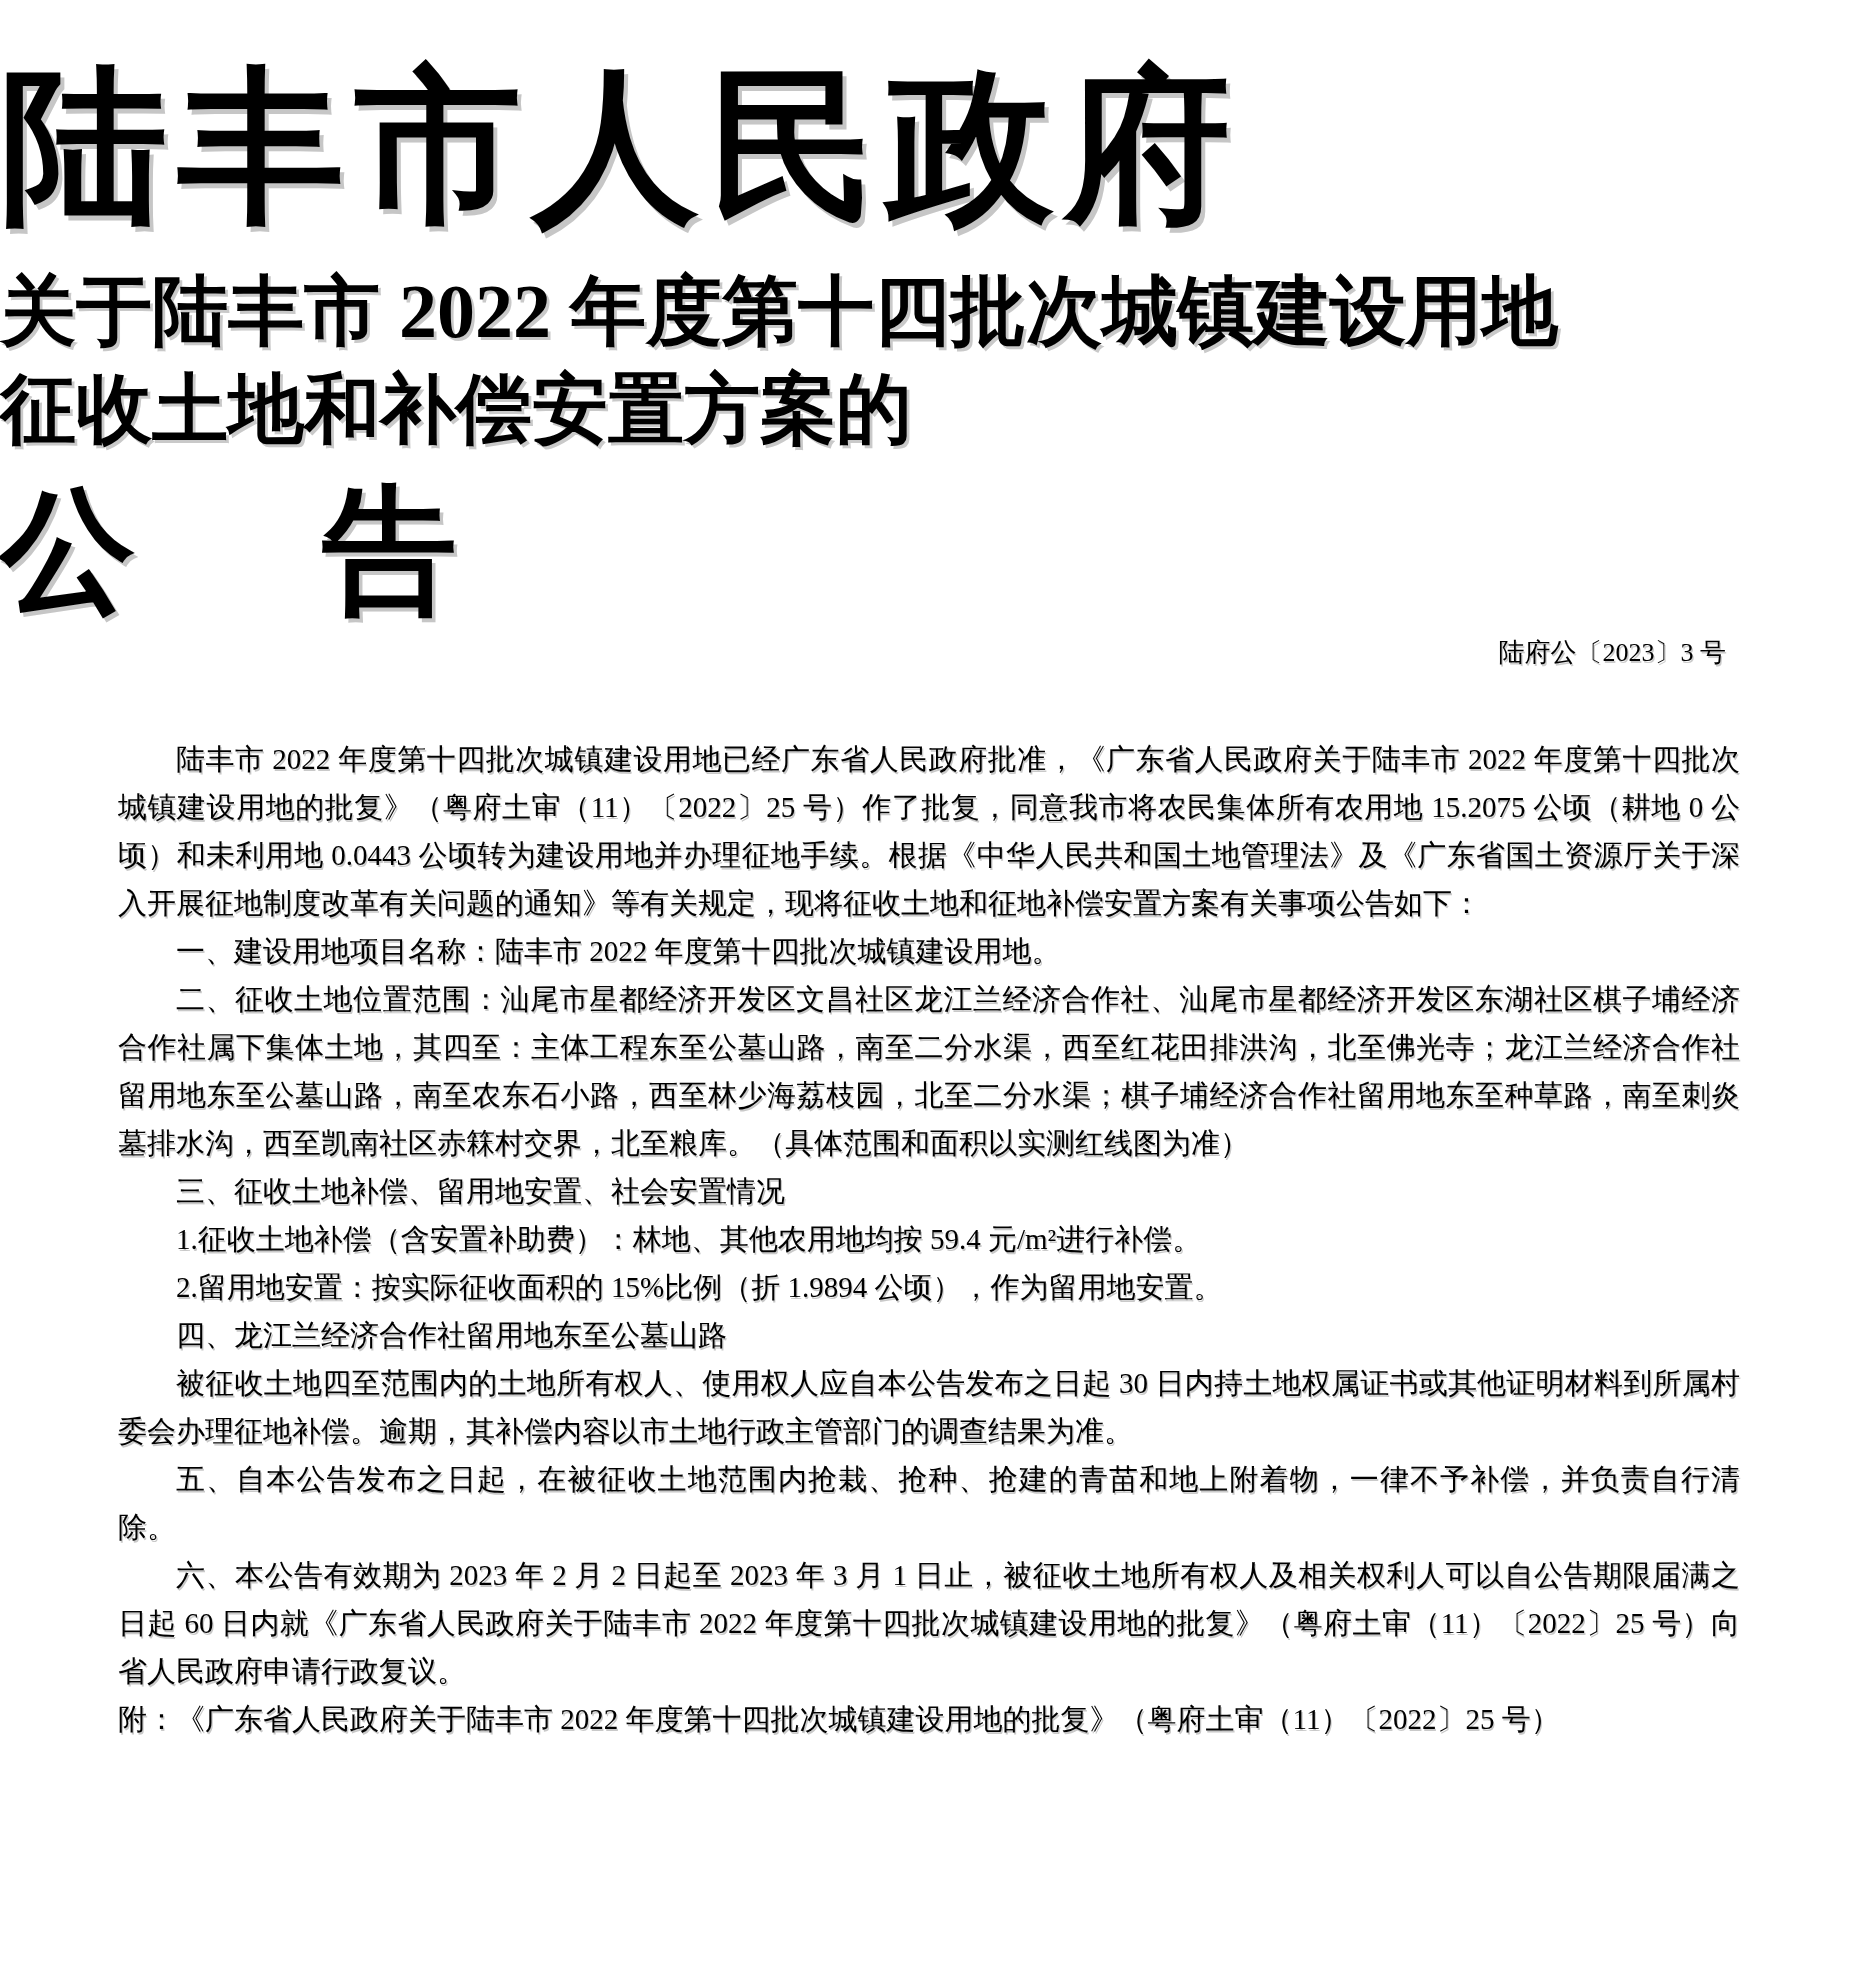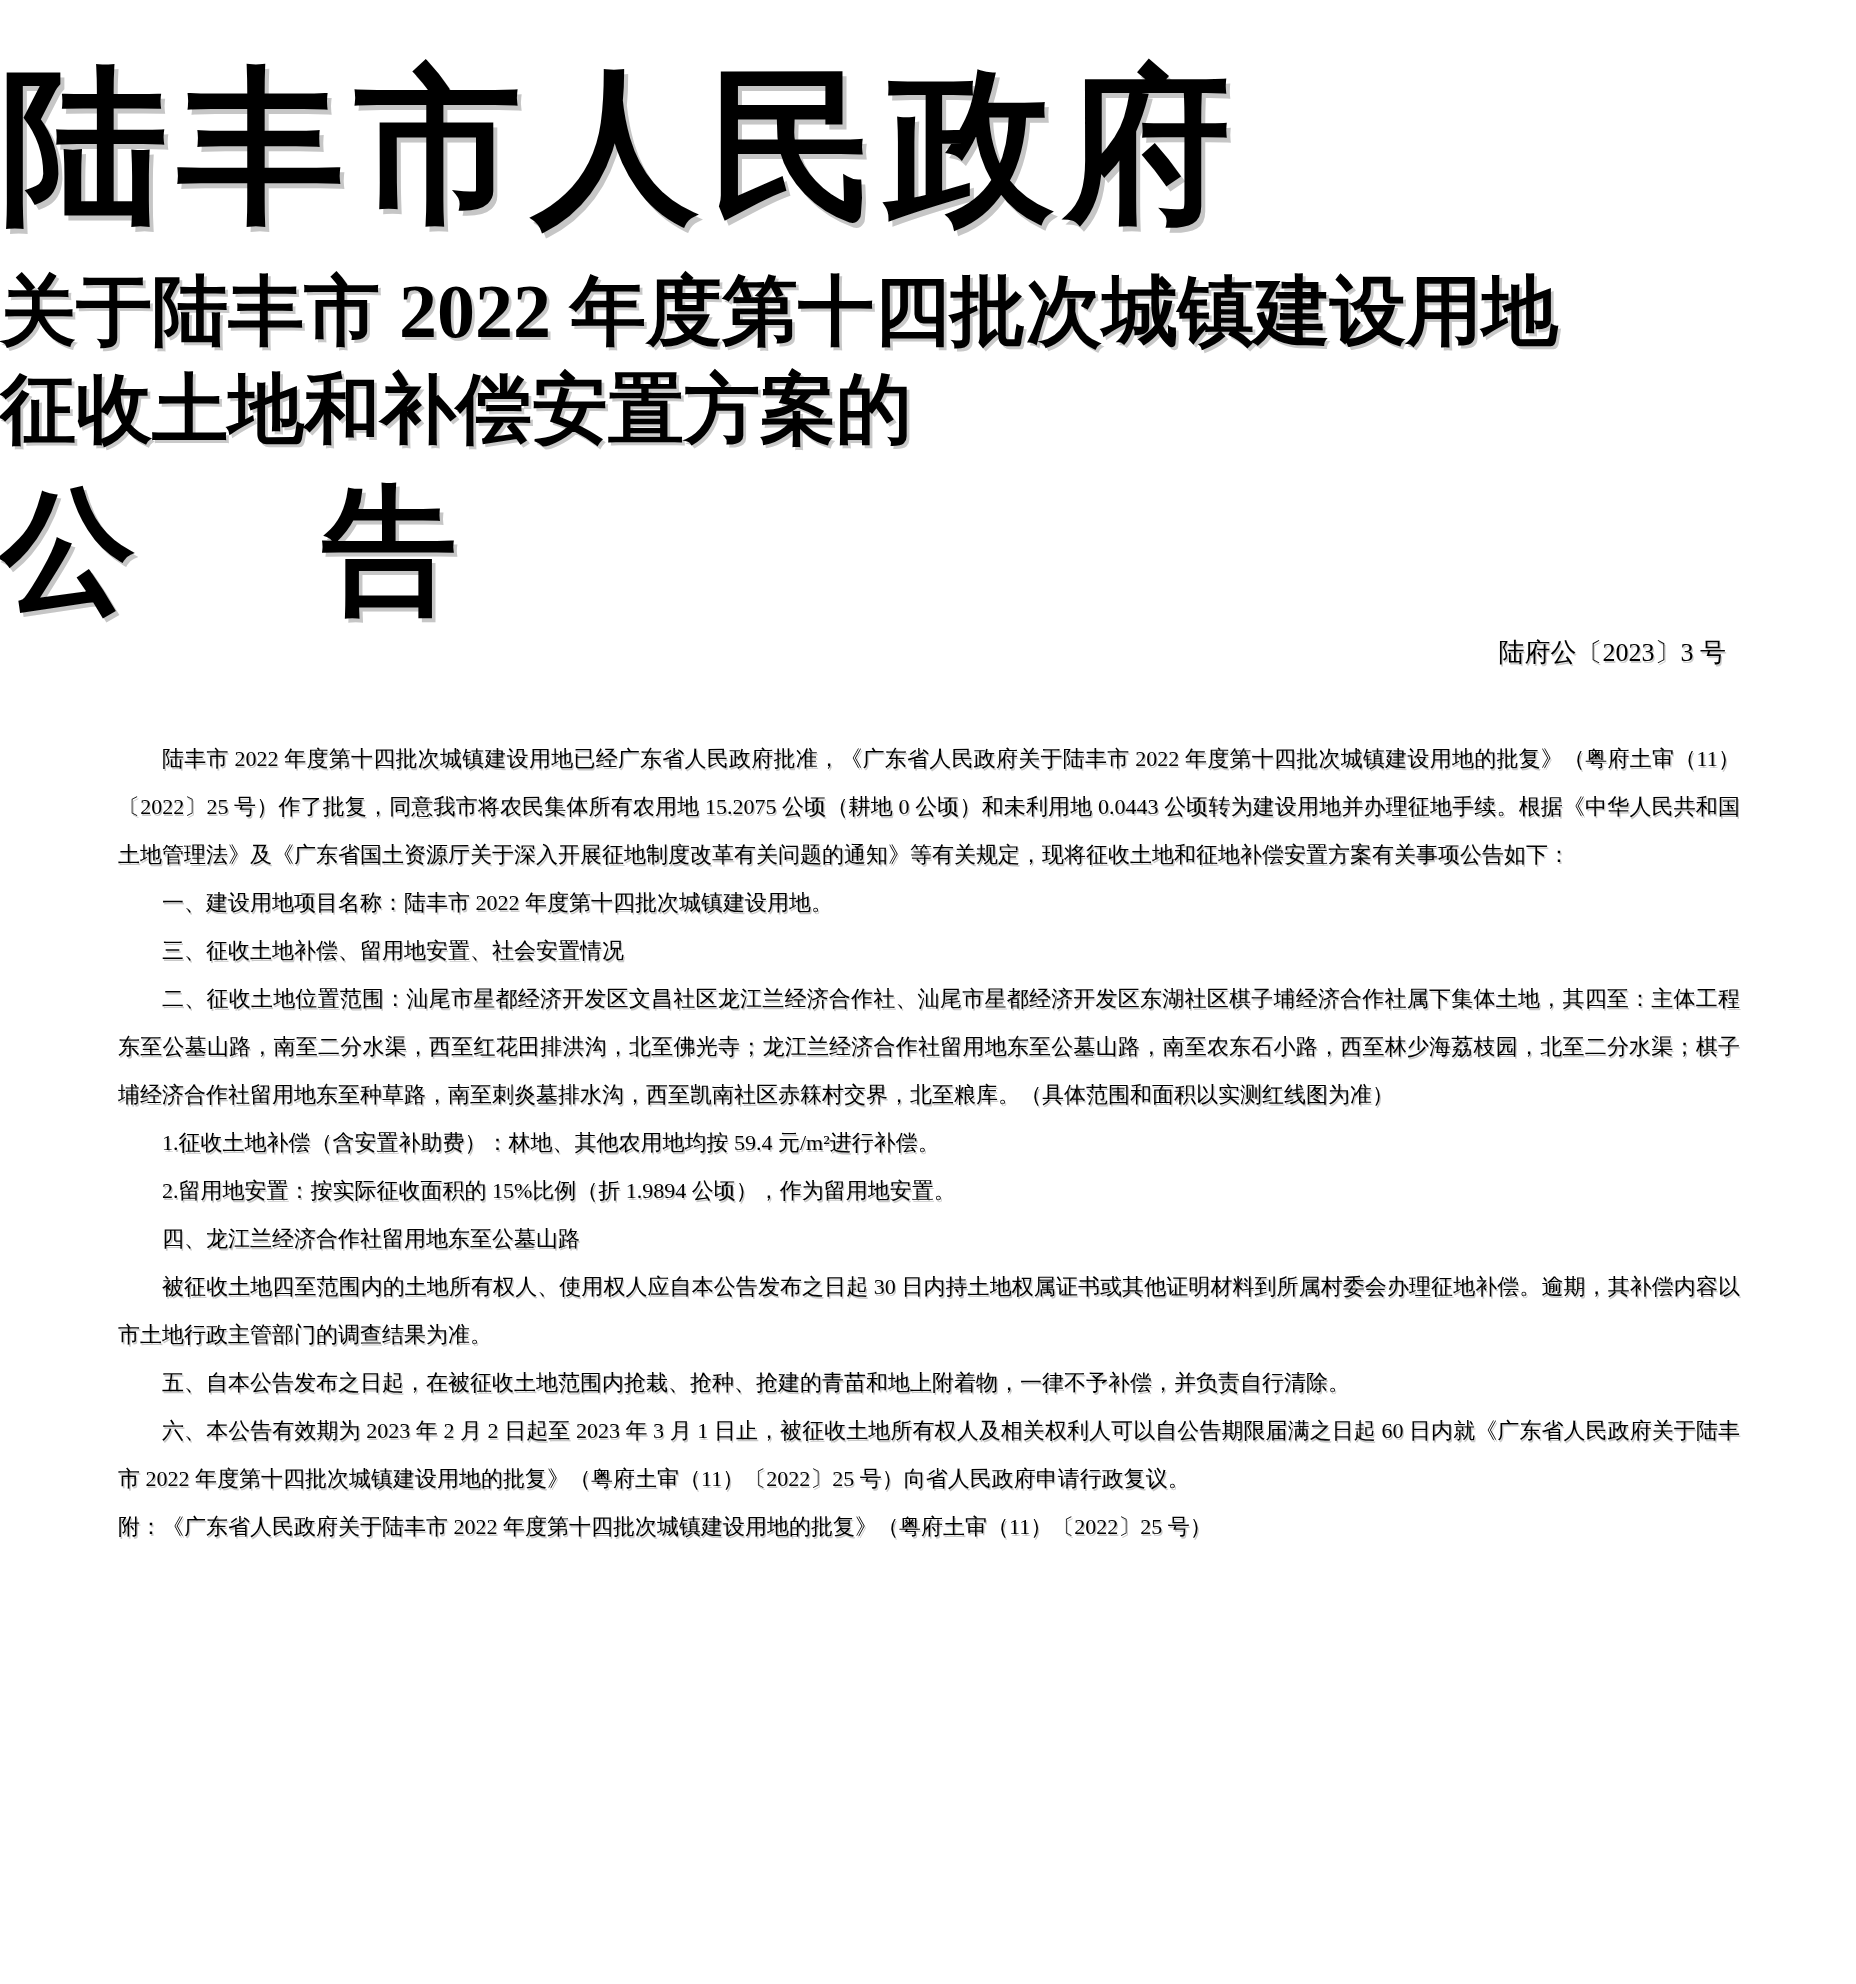--- a/index.html
+++ b/index.html
@@ -30,21 +30,21 @@
     text-shadow:3.6px 4px 0 #c6c6c6;
   }
   .gonggao .char2{margin-left:187px;}
   .doc-number{
     position:absolute;top:635px;right:131px;
     font-size:26px;text-shadow:1.2px 1.6px 0 #cccccc;
   }
   
   .body{
     position:absolute;top:735px;left:118px;width:1622px;
-    font-size:22px;line-height:48px;text-align:justify;
+    font-size:29px;line-height:48px;text-align:justify;
     text-shadow:1.2px 1.6px 0 #c9c9c9;
   }
   .body p{margin:0;text-indent:2em;}
   .body p.no-indent{text-indent:0;}
   .body p.bold{font-weight:bold;}
 </style>
 </head>
 <body>
 
 <div class="page">
@@ -58,22 +58,22 @@
 
   <div class="gonggao">
     <span class="char1">公</span><span class="char2">告</span>
   </div>
 
   <div class="doc-number">陆府公〔2023〕3 号</div>
 
   <div class="body">
       <p>陆丰市 2022 年度第十四批次城镇建设用地已经广东省人民政府批准，《广东省人民政府关于陆丰市 2022 年度第十四批次城镇建设用地的批复》（粤府土审（11）〔2022〕25 号）作了批复，同意我市将农民集体所有农用地 15.2075 公顷（耕地 0 公顷）和未利用地 0.0443 公顷转为建设用地并办理征地手续。根据《中华人民共和国土地管理法》及《广东省国土资源厅关于深入开展征地制度改革有关问题的通知》等有关规定，现将征收土地和征地补偿安置方案有关事项公告如下：</p>
       <p>一、建设用地项目名称：陆丰市 2022 年度第十四批次城镇建设用地。</p>
+      <p>二、征收土地位置范围：汕尾市星都经济开发区文昌社区龙江兰经济合作社、汕尾市星都经济开发区东湖社区棋子埔经济合作社属下集体土地，其四至：主体工程东至公墓山路，南至二分水渠，西至红花田排洪沟，北至佛光寺；龙江兰经济合作社留用地东至公墓山路，南至农东石小路，西至林少海荔枝园，北至二分水渠；棋子埔经济合作社留用地东至种草路，南至刺炎墓排水沟，西至凯南社区赤箖村交界，北至粮库。（具体范围和面积以实测红线图为准）</p>
       <p>三、征收土地补偿、留用地安置、社会安置情况</p>
-      <p>二、征收土地位置范围：汕尾市星都经济开发区文昌社区龙江兰经济合作社、汕尾市星都经济开发区东湖社区棋子埔经济合作社属下集体土地，其四至：主体工程东至公墓山路，南至二分水渠，西至红花田排洪沟，北至佛光寺；龙江兰经济合作社留用地东至公墓山路，南至农东石小路，西至林少海荔枝园，北至二分水渠；棋子埔经济合作社留用地东至种草路，南至刺炎墓排水沟，西至凯南社区赤箖村交界，北至粮库。（具体范围和面积以实测红线图为准）</p>
       <p>1.征收土地补偿（含安置补助费）：林地、其他农用地均按 59.4 元/m²进行补偿。</p>
       <p>2.留用地安置：按实际征收面积的 15%比例（折 1.9894 公顷），作为留用地安置。</p>
       <p>四、龙江兰经济合作社留用地东至公墓山路</p>
       <p>被征收土地四至范围内的土地所有权人、使用权人应自本公告发布之日起 30 日内持土地权属证书或其他证明材料到所属村委会办理征地补偿。逾期，其补偿内容以市土地行政主管部门的调查结果为准。</p>
       <p>五、自本公告发布之日起，在被征收土地范围内抢栽、抢种、抢建的青苗和地上附着物，一律不予补偿，并负责自行清除。</p>
       <p>六、本公告有效期为 2023 年 2 月 2 日起至 2023 年 3 月 1 日止，被征收土地所有权人及相关权利人可以自公告期限届满之日起 60 日内就《广东省人民政府关于陆丰市 2022 年度第十四批次城镇建设用地的批复》（粤府土审（11）〔2022〕25 号）向省人民政府申请行政复议。</p>
       <p class="no-indent">附：《广东省人民政府关于陆丰市 2022 年度第十四批次城镇建设用地的批复》（粤府土审（11）〔2022〕25 号）</p>
     </div>
 
 </div>

